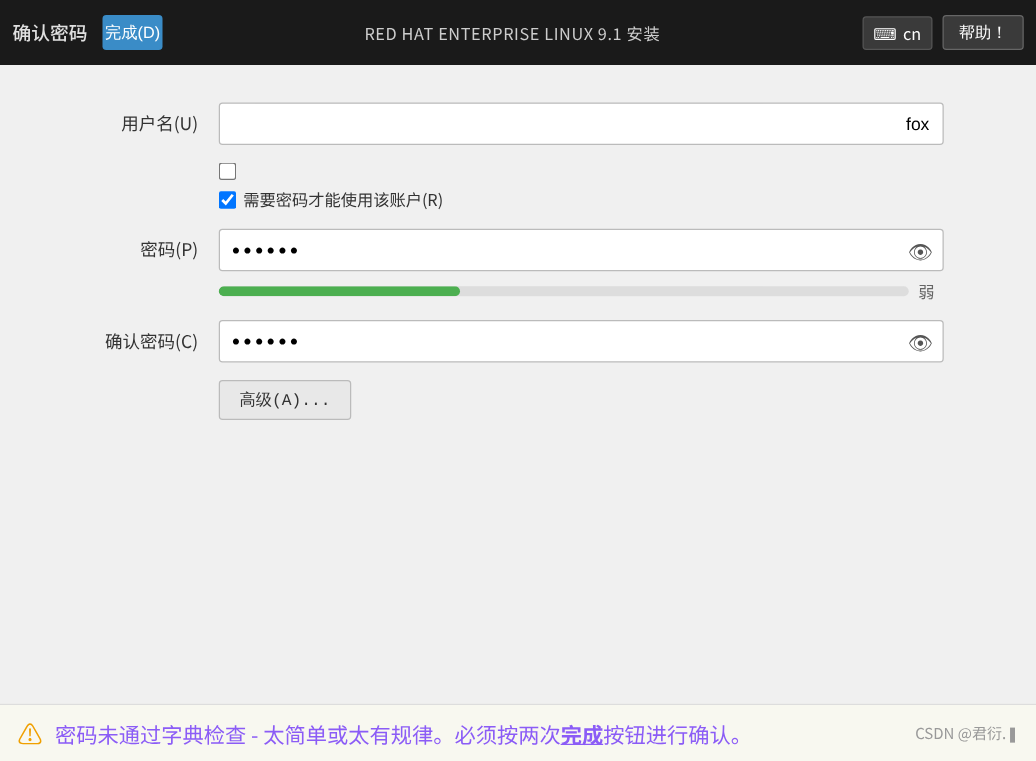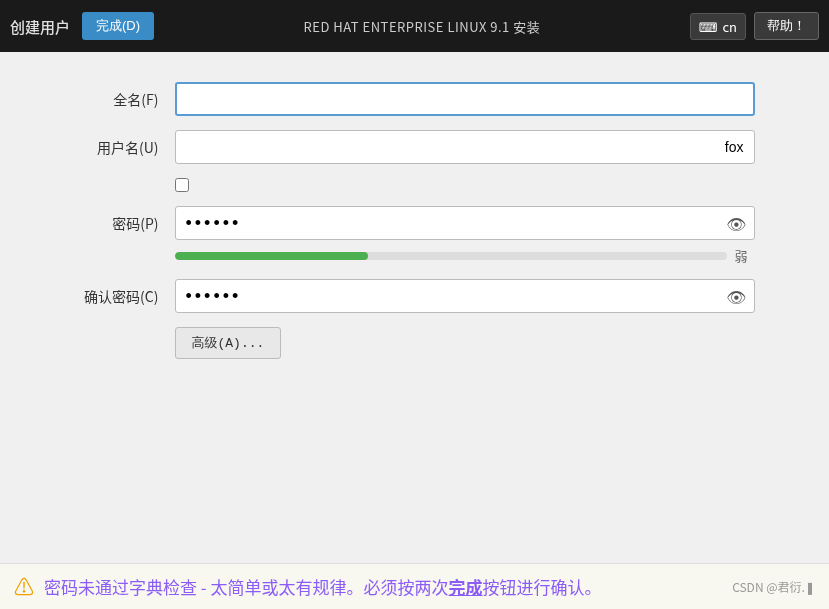--- a/index.html
+++ b/index.html
@@ -31,21 +31,21 @@
     .header-title {
       font-size: 15px;
       color: #e0e0e0;
       font-weight: 500;
     }
     .done-button {
       background: #3a8cc7;
       color: white;
       border: none;
       border-radius: 3px;
-      padding: 5px 14px;
+      padding: 5px 2px;
       font-size: 13px;
       cursor: pointer;
       white-space: nowrap;
     }
 
     .header-center {
       display: flex;
       align-items: flex-start;
       gap: 8px;
       color: #ccc;
@@ -245,51 +245,51 @@
     .footer-right {
       font-size: 12px;
       color: #999;
     }
   </style>
 </head>
 <body>
 
 <div class="header">
   <div class="header-left">
-    <span class="header-title">创建用户</span>
+    <span class="header-title">确认密码</span>
     <button class="done-button">完成(D)</button>
   </div>
   <div class="header-center">
     <span class="header-subtitle">RED HAT ENTERPRISE LINUX 9.1 安装</span>
   </div>
   <div style="display:flex; align-items:center; gap:8px;">
     <div class="lang-selector">
       <span>⌨</span>
       <span>cn</span>
     </div>
     <button class="help-button">帮助！</button>
   </div>
 </div>
 
 <div class="main-content">
   <div class="form-area">
 
-    <div class="form-row">
-      <label class="form-label">全名(F)</label>
-      <input class="form-input" type="text" value="" autofocus="" style="">
-    </div>
 
     <div class="form-row">
       <label class="form-label">用户名(U)</label>
       <input class="form-input no-focus" type="text" value="fox" style="">
     </div>
 
     <div class="checkbox-area">
       <div class="checkbox-row">
         <input type="checkbox" id="admin-cb" style="">
+      </div>
+      <div class="checkbox-row">
+        <input type="checkbox" id="pwd-cb" checked="" style="">
+        <label for="pwd-cb">需要密码才能使用该账户(R)</label>
       </div>
     </div>
 
     <div class="password-row">
       <div class="form-label">密码(P)</div>
       <div class="password-wrapper">
         <input type="password" value="••••••" style="">
         <span class="eye-icon">👁</span>
       </div>
     </div>

